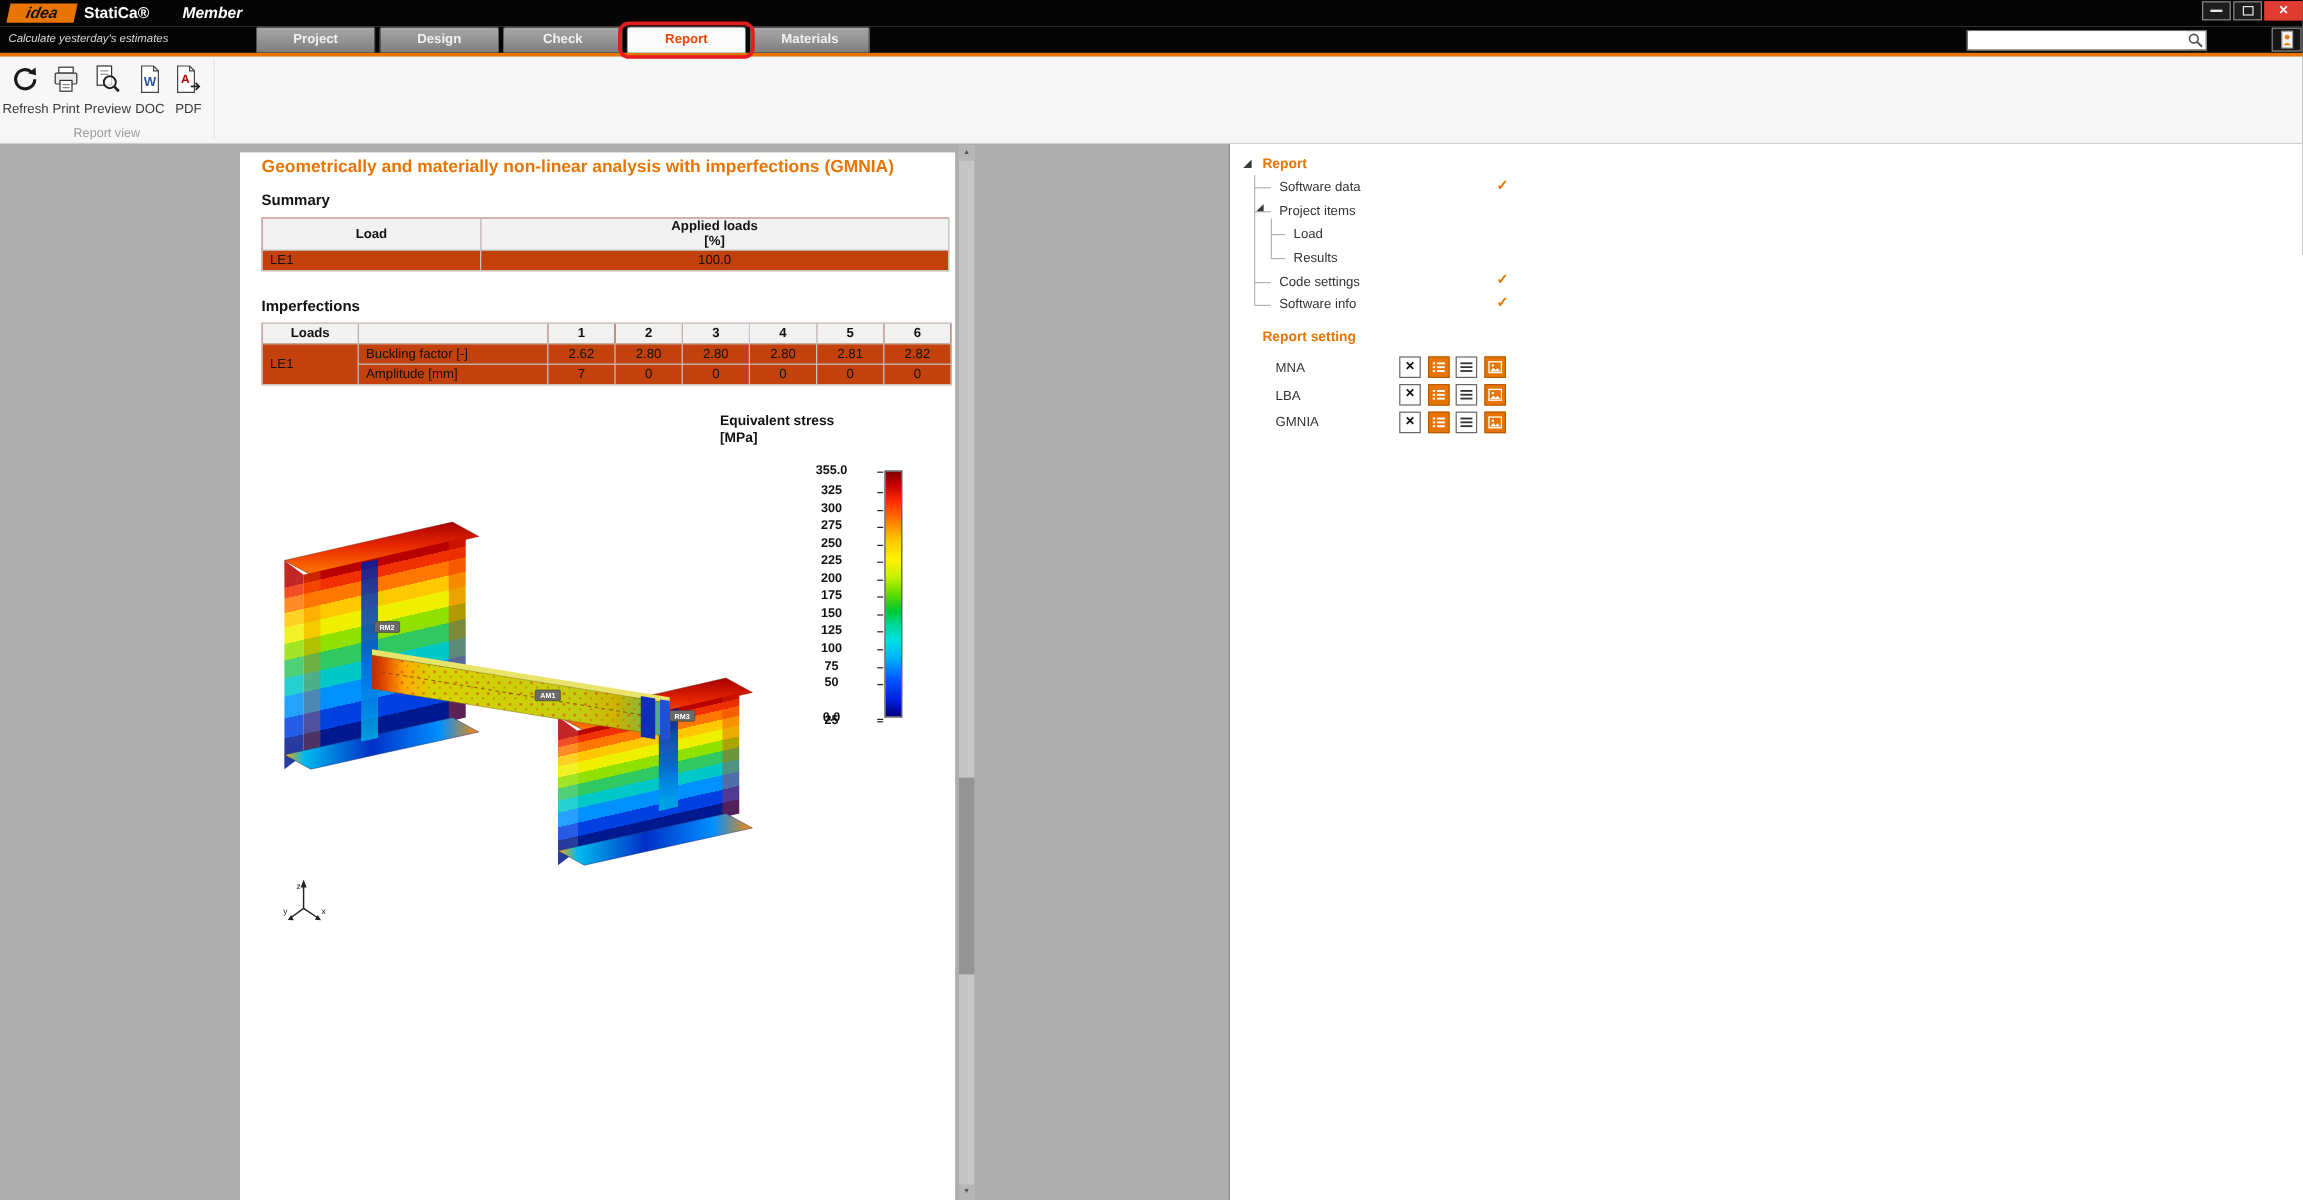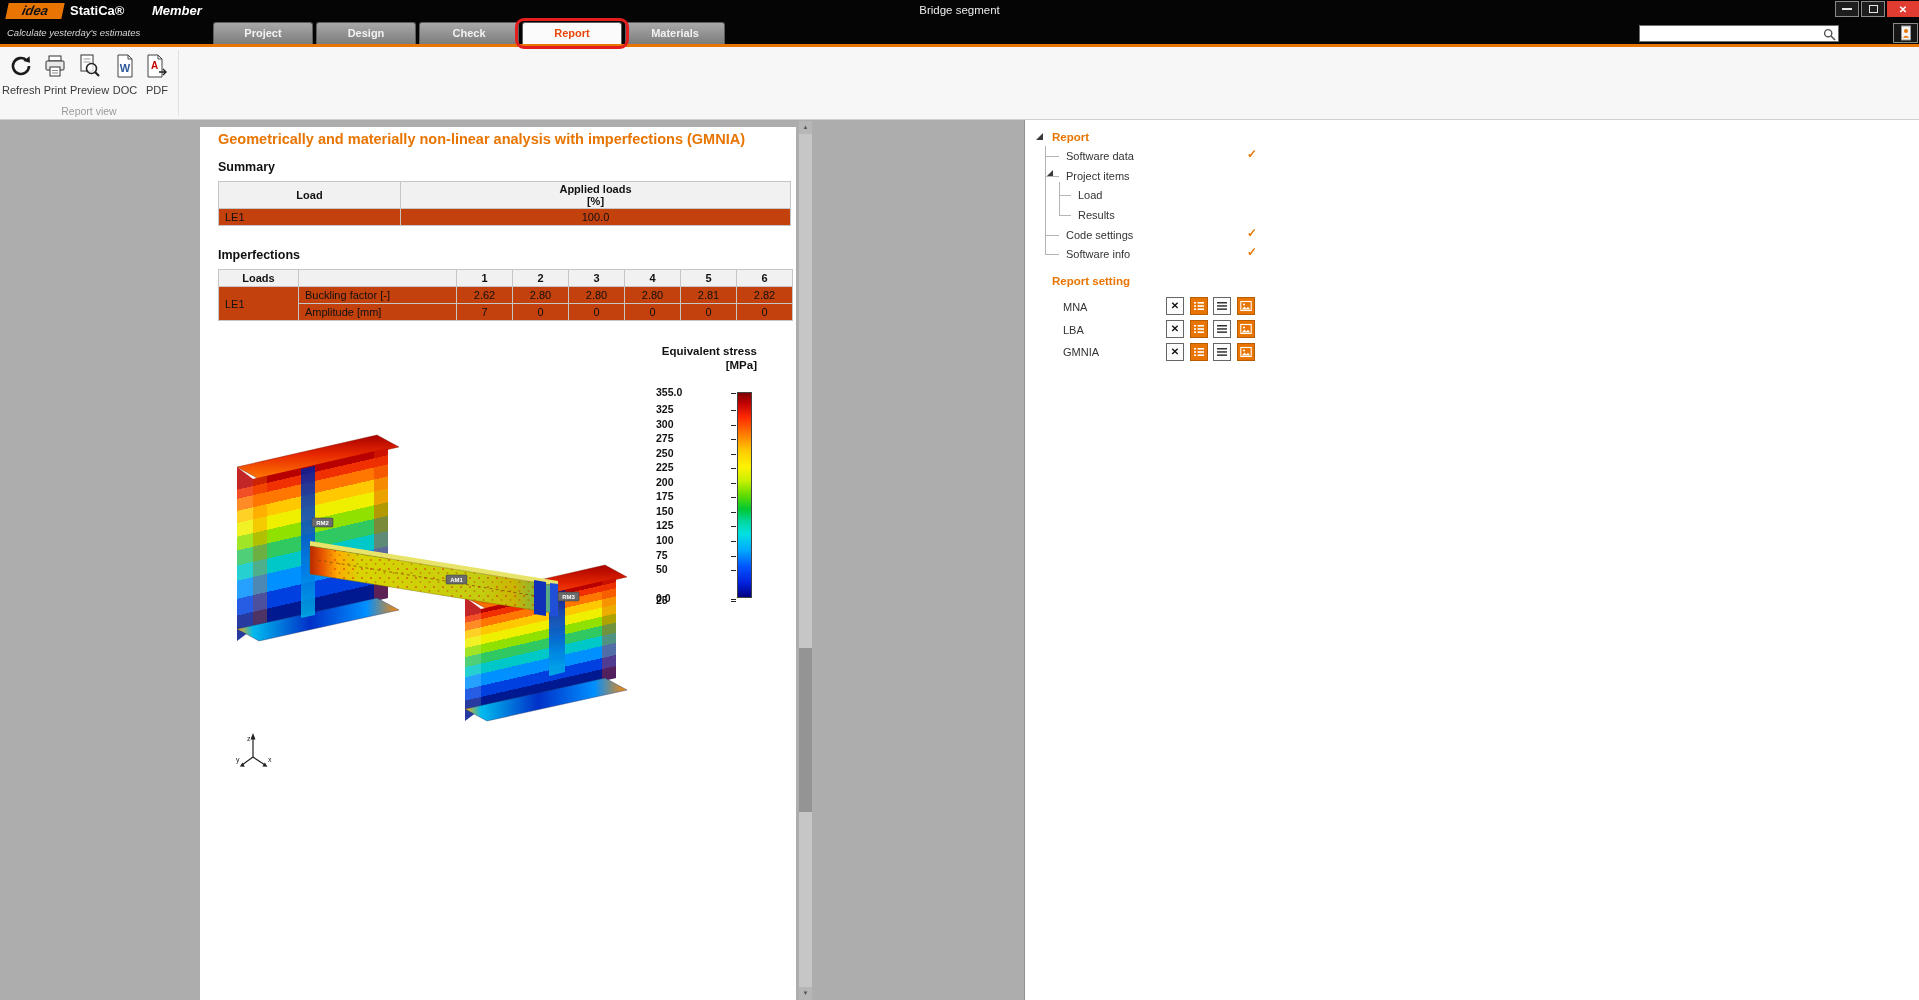--- a/index.html
+++ b/index.html
@@ -55,24 +55,24 @@
   .rpt-heading{position:absolute;left:218px;top:131px;width:565px;color:#e87502;font-weight:bold;font-size:14.5px}
   .sec-title{position:absolute;font-weight:bold;font-size:12.5px;color:#111}
 
   table.rpt{position:absolute;border-collapse:collapse;table-layout:fixed;font-size:11px;color:#111;background:#c2410c}
   table.rpt td{border:1px solid #c6c6c6;padding:1px 6px;height:17px;text-align:center;vertical-align:middle;overflow:hidden}
   table.rpt tr.hdr td{background:#f1f1f1;font-weight:bold}
   table.rpt td.l{text-align:left}
   .hdr2{line-height:12px}
 
   
-  .lg-title{position:absolute;left:600px;width:157px;text-align:right;font-size:11.5px;font-weight:bold;color:#111}
+  .lg-title{position:absolute;left:600px;width:157px;text-align:left;font-size:11.5px;font-weight:bold;color:#111}
   .lg-bar{position:absolute;left:737px;top:392px;width:15px;height:206px;border:1px solid #444;
     background:linear-gradient(#7f0000 0%,#c00000 5%,#ff2a00 12%,#ff7a00 20%,#ffc800 28%,#fff200 36%,#c8f000 43%,#64dc00 50%,#00c832 57%,#00d7a0 63%,#00e1e1 69%,#00aaff 77%,#0055ff 85%,#0022dd 93%,#000080 100%)}
-  .lgt{position:absolute;left:656px;width:74px;text-align:left;font-size:10.5px;font-weight:bold;color:#111}
+  .lgt{position:absolute;left:656px;width:74px;text-align:center;font-size:10.5px;font-weight:bold;color:#111}
   .lgt::after{content:"";position:absolute;right:-6px;top:55%;width:5px;height:1px;background:#222}
   .mlbl{font-size:6px;fill:#fff;font-weight:bold}
   .axlbl{font-size:7px;fill:#222}
   .model{position:absolute;left:210px;top:340px}
 
   
   .ttitle{position:absolute;font-size:11.5px;font-weight:bold;color:#e87502;white-space:nowrap}
   .titem{position:absolute;font-size:11px;color:#333;white-space:nowrap}
   .tline{position:absolute;background:#b4b4b4}
   .chk{position:absolute;color:#e87502;font-weight:bold;font-size:12px;line-height:12px}
@@ -85,21 +85,20 @@
 </style>
 </head>
 <body>
 
 <div id="app" data-interactable="false">
 
   <div class="titlebar" data-interactable="false">
     <div class="logo-idea" data-interactable="false">idea</div>
     <div class="logo-statica" data-interactable="false">StatiCa®</div>
     <div class="logo-member" data-interactable="false">Member</div>
-    <div class="win-title" data-interactable="false">Bridge segment</div>
     <div class="winbtn" style="left:1835px;width:24px" data-interactable="true">
         <span class="glyph-min" data-interactable="false"></span>
       </div>
     <div class="winbtn" style="left:1861px;width:24px" data-interactable="true">
         <span class="glyph-max" data-interactable="false"></span>
       </div>
     <div class="winbtn close" style="left:1887px;width:32px" data-interactable="true">
         <span data-interactable="false">✕</span>
       </div>
   </div>

